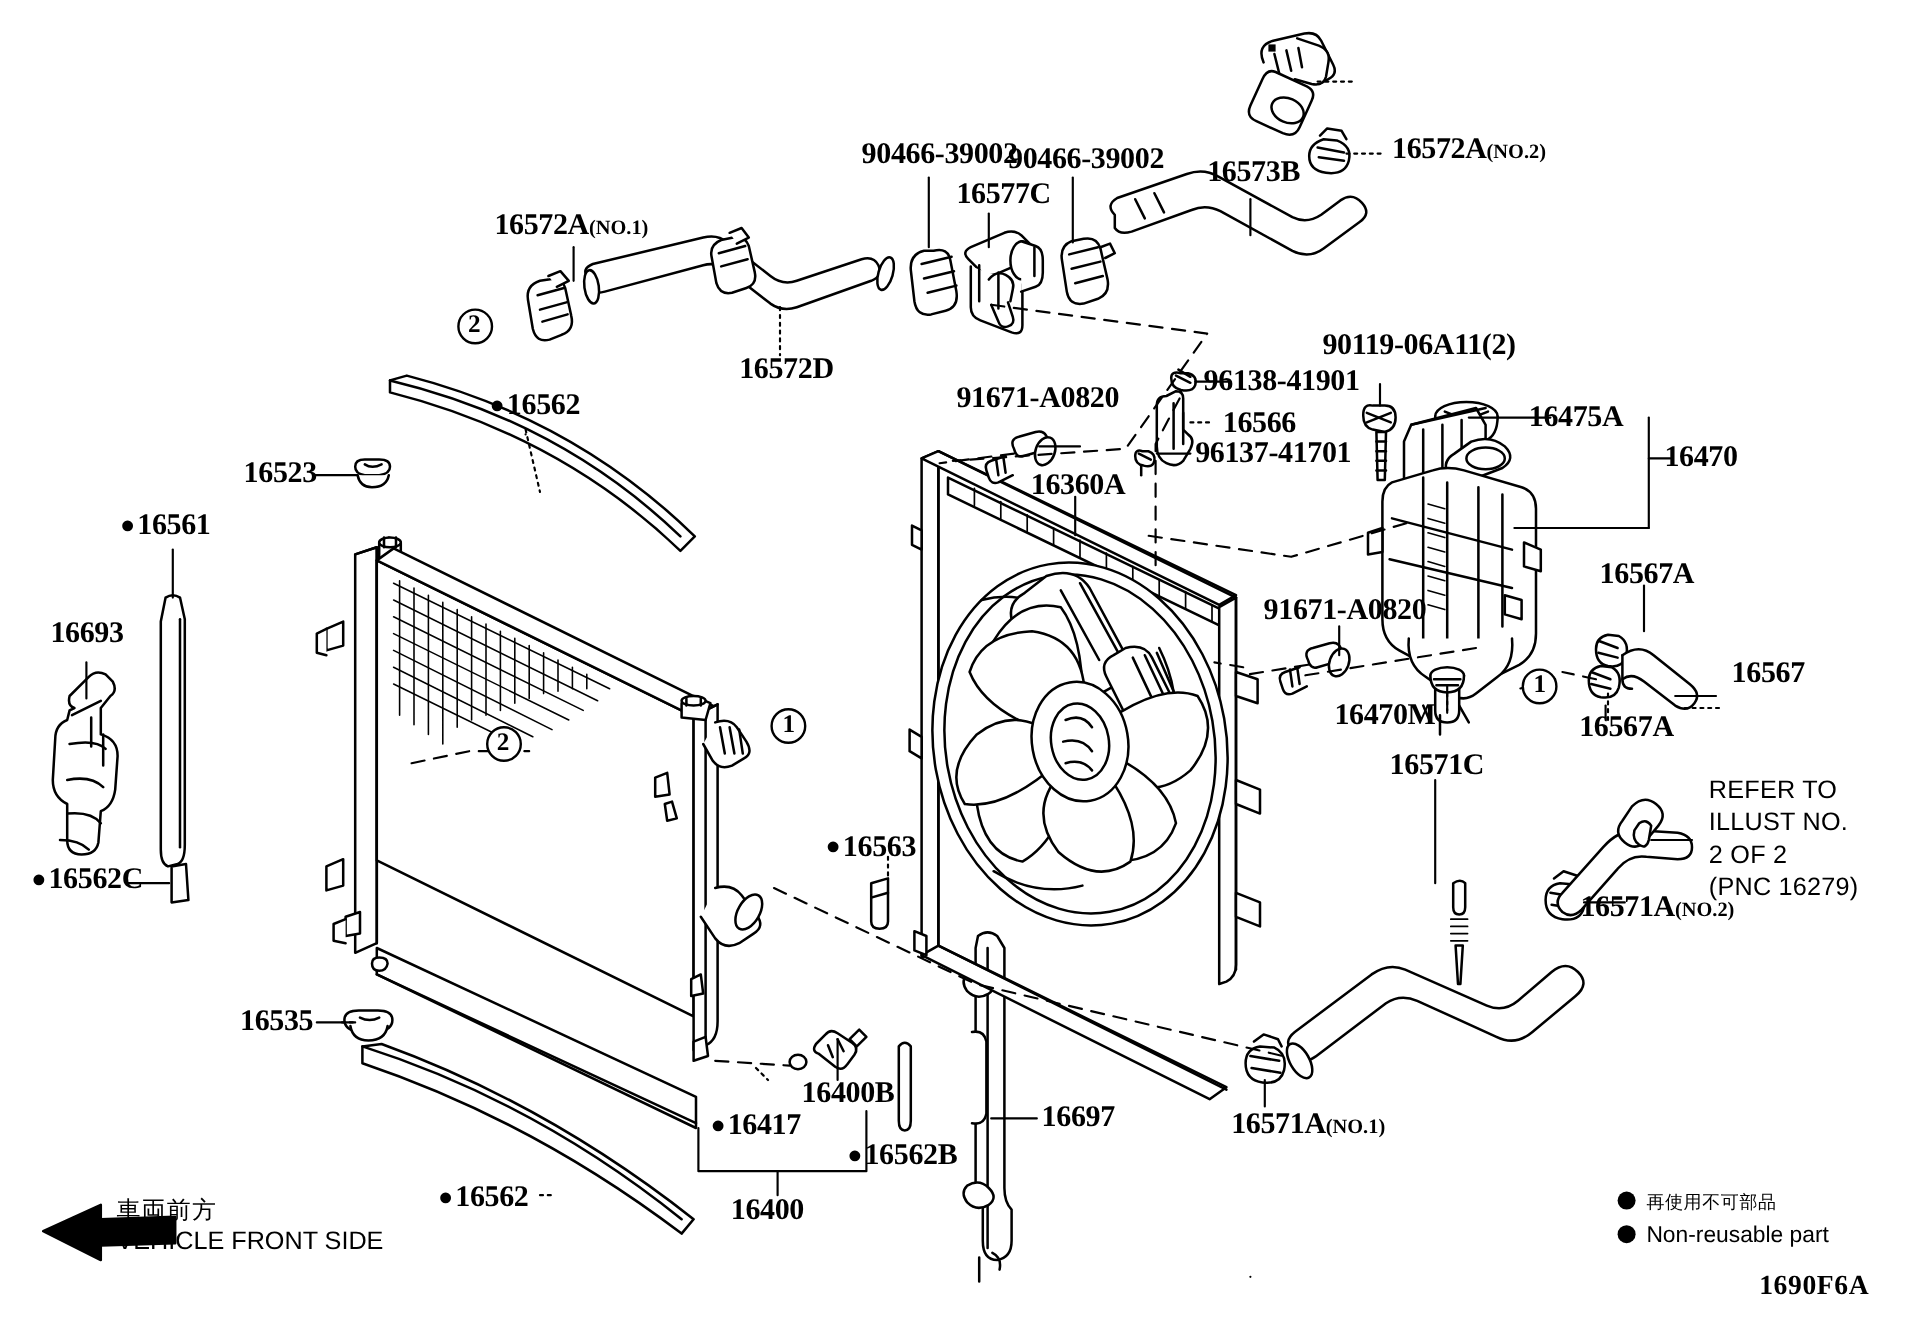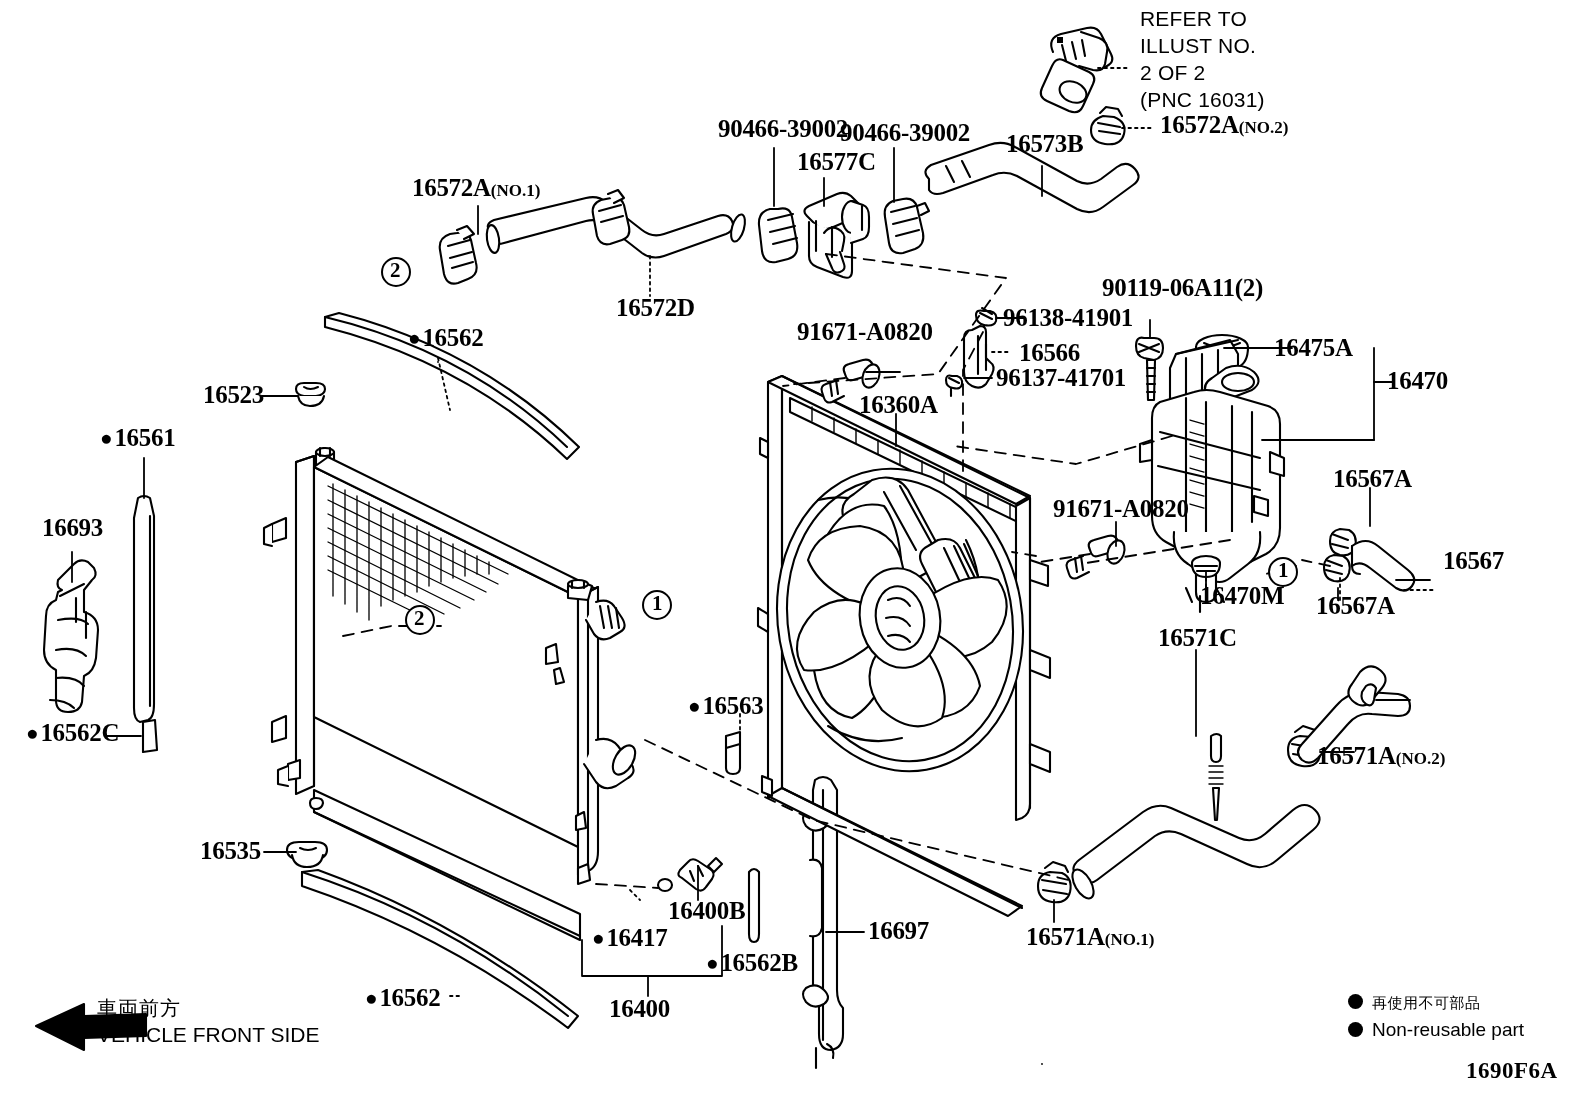--- a/index.html
+++ b/index.html
@@ -529,25 +529,25 @@
 
       <g stroke-width="2">
         <circle cx="396" cy="272" r="14" fill="#fff"></circle>
         <circle cx="420" cy="620" r="14" fill="#fff"></circle>
         <circle cx="657" cy="605" r="14" fill="#fff"></circle>
         <circle cx="1283" cy="572" r="14" fill="#fff"></circle>
       </g>
     </g>
   </svg>
 
-  <div class="refblk" style="left:1140px; top:6px;"><span>REFER TO</span>
+
+  <div class="refblk" style="left:1424px; top:646px;"><span>REFER TO</span>
 <span>ILLUST NO.</span>
 <span>2 OF 2</span>
-<span>(PNC 16031)</span></div>
-
+<span>(PNC 16279)</span></div>
 
   <div class="lbl" style="left:1160px; top:112px;"><span>16572A</span><span class="sub">(NO.2)</span></div>
 
   <div class="lbl" style="left:718px; top:116px;"><span>90466-39002</span></div>
 
   <div class="lbl" style="left:797px; top:149px;"><span>16577C</span></div>
 
   <div class="lbl" style="left:840px; top:120px;"><span>90466-39002</span></div>
 
   <div class="lbl" style="left:1006px; top:131px;"><span>16573B</span></div>
@@ -585,21 +585,21 @@
   <div class="lbl" style="left:1274px; top:335px;"><span>16475A</span></div>
 
   <div class="lbl" style="left:1387px; top:368px;"><span>16470</span></div>
 
   <div class="lbl" style="left:1053px; top:496px;"><span>91671-A0820</span></div>
 
   <div class="lbl" style="left:1333px; top:466px;"><span>16567A</span></div>
 
   <div class="lbl" style="left:1443px; top:548px;"><span>16567</span></div>
 
-  <div class="lbl" style="left:1200px; top:583px;"><span>16470M</span></div>
+  <div class="lbl" style="left:1112px; top:583px;"><span>16470M</span></div>
 
   <div class="lbl" style="left:1316px; top:593px;"><span>16567A</span></div>
 
   <div class="lbl bullet" style="left:688px; top:693px;"><span>16563</span></div>
 
   <div class="lbl" style="left:1158px; top:625px;"><span>16571C</span></div>
 
   <div class="lbl" style="left:1317px; top:743px;"><span>16571A</span><span class="sub">(NO.2)</span></div>
 
   <div class="lbl" style="left:1026px; top:924px;"><span>16571A</span><span class="sub">(NO.1)</span></div>

